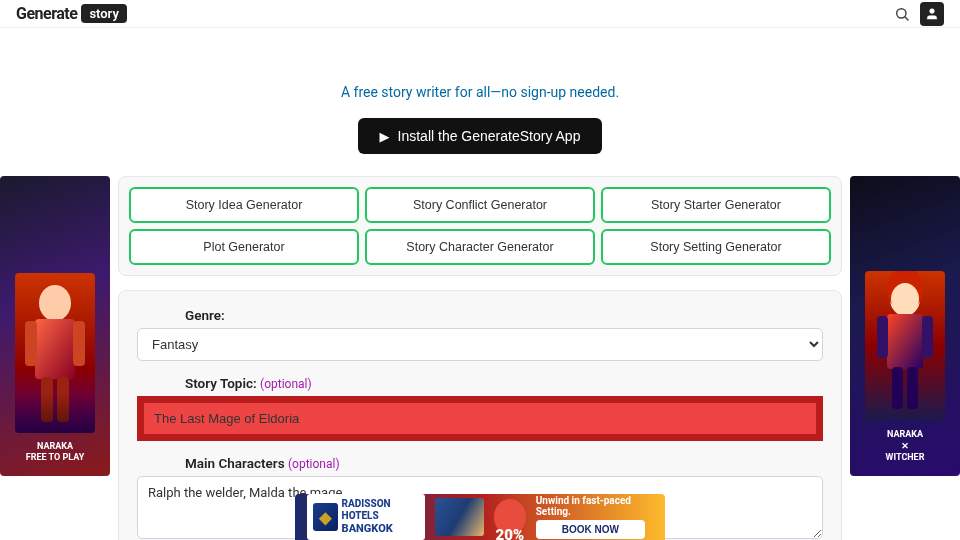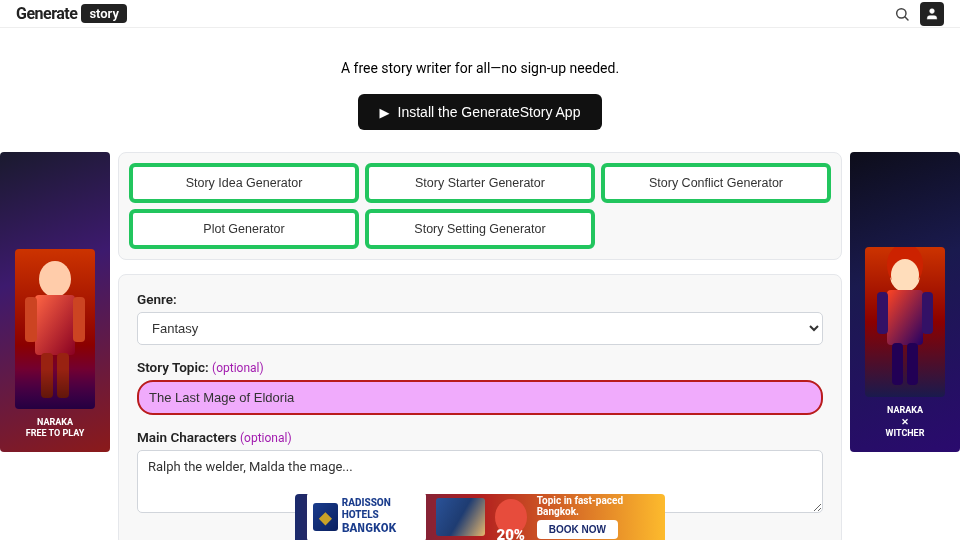--- a/index.html
+++ b/index.html
@@ -81,24 +81,25 @@
 
     .page-title {
       font-size: 34px;
       font-weight: 700;
       color: #111;
       text-align: center;
       margin-bottom: 10px;
     }
 
     .page-subtitle {
-      color: #000000;
+      color: #0369a1;
       font-size: 14px;
       text-align: left;
       margin-bottom: 18px;
+      margin-top: 24px;
     }
 
     .install-btn {
       display: flex;
       align-items: center;
       gap: 8px;
       background: #111;
       color: #fff;
       border: none;
       border-radius: 6px;
@@ -203,21 +204,21 @@
       grid-template-columns: 1fr 1fr 1fr;
       gap: 6px;
       margin-bottom: 14px;
       background: #f8f8f8;
       border: 1px solid #e5e7eb;
       border-radius: 8px;
       padding: 10px;
     }
     .tab-btn {
       background: #fff;
-      border: 4px solid #22c55e;
+      border: 2px solid #22c55e;
       border-radius: 6px;
       padding: 9px 0;
       font-size: 12.5px;
       cursor: pointer;
       text-align: center;
       color: #333;
       font-weight: 500;
       transition: background 0.15s;
     }
 
@@ -231,43 +232,44 @@
 
     .form-group {
       margin-bottom: 14px;
     }
     .form-label {
       font-size: 13.5px;
       font-weight: 600;
       color: #222;
       margin-bottom: 5px;
       display: block;
+      margin-left: 48px;
     }
     .form-label .optional {
       font-weight: 400;
       color: #a21caf;
       font-size: 12px;
     }
     .form-select {
       width: 100%;
       padding: 7px 10px;
       border: 1px solid #d1d5db;
       border-radius: 5px;
       font-size: 13px;
       background: #fff;
       color: #333;
       appearance: auto;
     }
     .form-input {
       width: 100%;
       padding: 8px 10px;
-      border: 2px solid #b91c1c;
-      border-radius: 16px;
-      font-size: 13px;
-      background: #f0abfc;
+      border: 7px solid #b91c1c;
+      border-radius: 0;
+      font-size: 13px;
+      background: #ef4444;
       color: #333;
       outline: none;
     }
     .form-textarea {
       width: 100%;
       padding: 8px 10px;
       border: 1px solid #d1d5db;
       border-radius: 5px;
       font-size: 13px;
       background: #fff;
@@ -293,21 +295,21 @@
       justify-content: center;
       gap: 10px;
       padding: 0 12px;
       z-index: 100;
     }
     .bottom-ad-cta {
       background: #fff;
       color: #1a2a6c;
       border: none;
       border-radius: 4px;
-      padding: 4px 12px;
+      padding: 4px 26px;
       font-size: 10px;
       font-weight: 700;
       cursor: pointer;
       white-space: nowrap;
     }
 
     
     .scroll-arrow {
       position: absolute;
       bottom: 4px;
@@ -374,27 +376,30 @@
       </div>
     </div>
 
     <div class="main-center">
 
       <div class="generator-tabs">
         <button class="tab-btn">
           <span>Story Idea Generator</span>
         </button>
         <button class="tab-btn">
+          <span>Story Conflict Generator</span>
+        </button>
+        <button class="tab-btn">
           <span>Story Starter Generator</span>
         </button>
         <button class="tab-btn">
-          <span>Story Conflict Generator</span>
-        </button>
-        <button class="tab-btn">
           <span>Plot Generator</span>
+        </button>
+        <button class="tab-btn">
+          <span>Story Character Generator</span>
         </button>
         <button class="tab-btn">
           <span>Story Setting Generator</span>
         </button>
       </div>
 
       <div class="form-area">
 
         <div class="form-group">
           <label class="form-label">Genre:</label>
@@ -462,31 +467,31 @@
 </div>
 
 <div class="bottom-ad">
 
   <div style="background:#fff;padding:4px 6px;border-radius:3px;display:flex;align-items:center;gap:4px;">
     <div style="width:28px;height:28px;background:linear-gradient(135deg,#1a3c8c,#0a2060);border-radius:3px;display:flex;align-items:center;justify-content:center;">
       <span style="color:#c9a227;font-size:16px;font-weight:900;">◆</span>
     </div>
     <div style="line-height:1.2;">
       <div style="font-size:10px;font-weight:800;color:#1a3c8c;">RADISSON HOTELS</div>
-      <div style="font-size:13px;font-weight:800;color:#1a3c8c;font-family:Liberation Mono, monospace;">BANGKOK</div>
+      <div style="font-size:11px;font-weight:800;color:#1a3c8c;">BANGKOK</div>
     </div>
   </div>
 
   <div style="width:55px;height:38px;background:linear-gradient(120deg,#2a5298,#1e3c72,#e8b86d);border-radius:3px;"></div>
 
   <div style="background:#e74c3c;color:#fff;border-radius:50%;width:36px;height:36px;display:flex;flex-direction:column;align-items:center;justify-content:center;font-size:7px;font-weight:900;line-height:1.1;text-align:right;">
     <span>UP TO</span>
     <span style="font-size:15px;margin-top:36px;">20%</span>
     <span>OFF</span>
   </div>
 
   <div style="display:flex;flex-direction:column;gap:3px;align-items:flex-start;">
-    <span style="color:#fff;font-size:10px;font-weight:700;">Topic in fast-paced Bangkok.</span>
+    <span style="color:#fff;font-size:10px;font-weight:700;">Unwind in fast-paced Setting.</span>
     <button class="bottom-ad-cta">
       <span>BOOK NOW</span>
     </button>
   </div>
 </div>
 
 </body></html>

